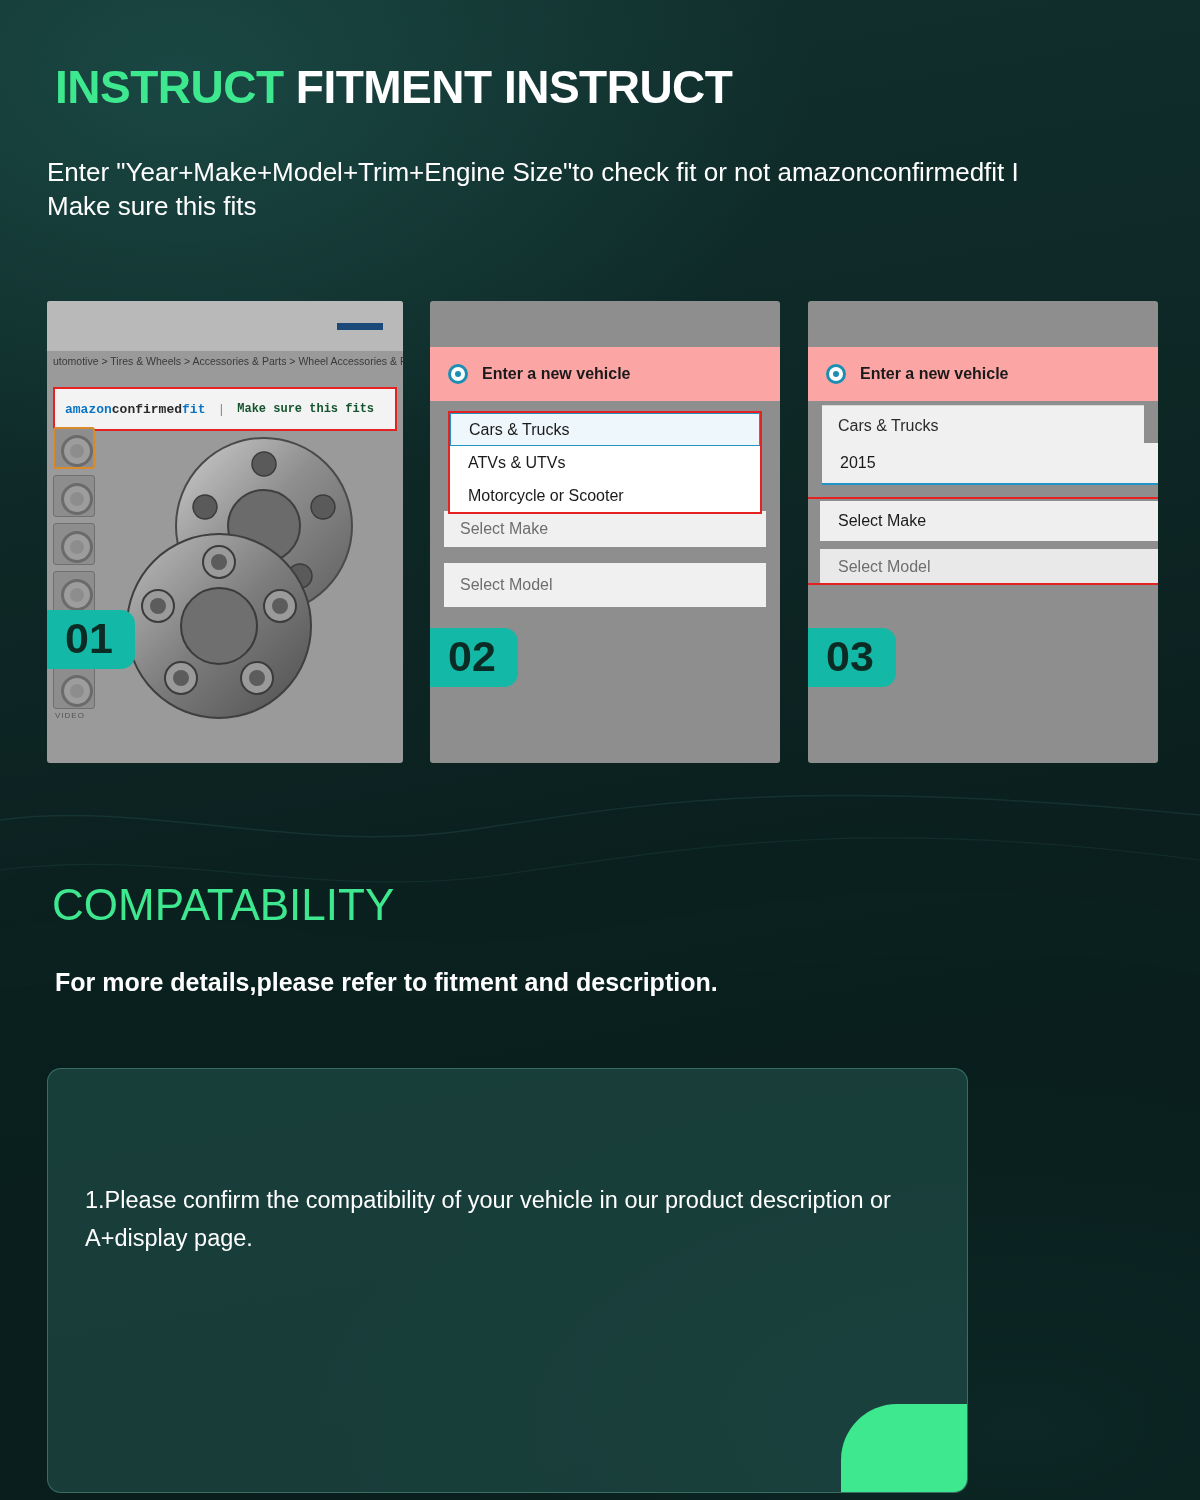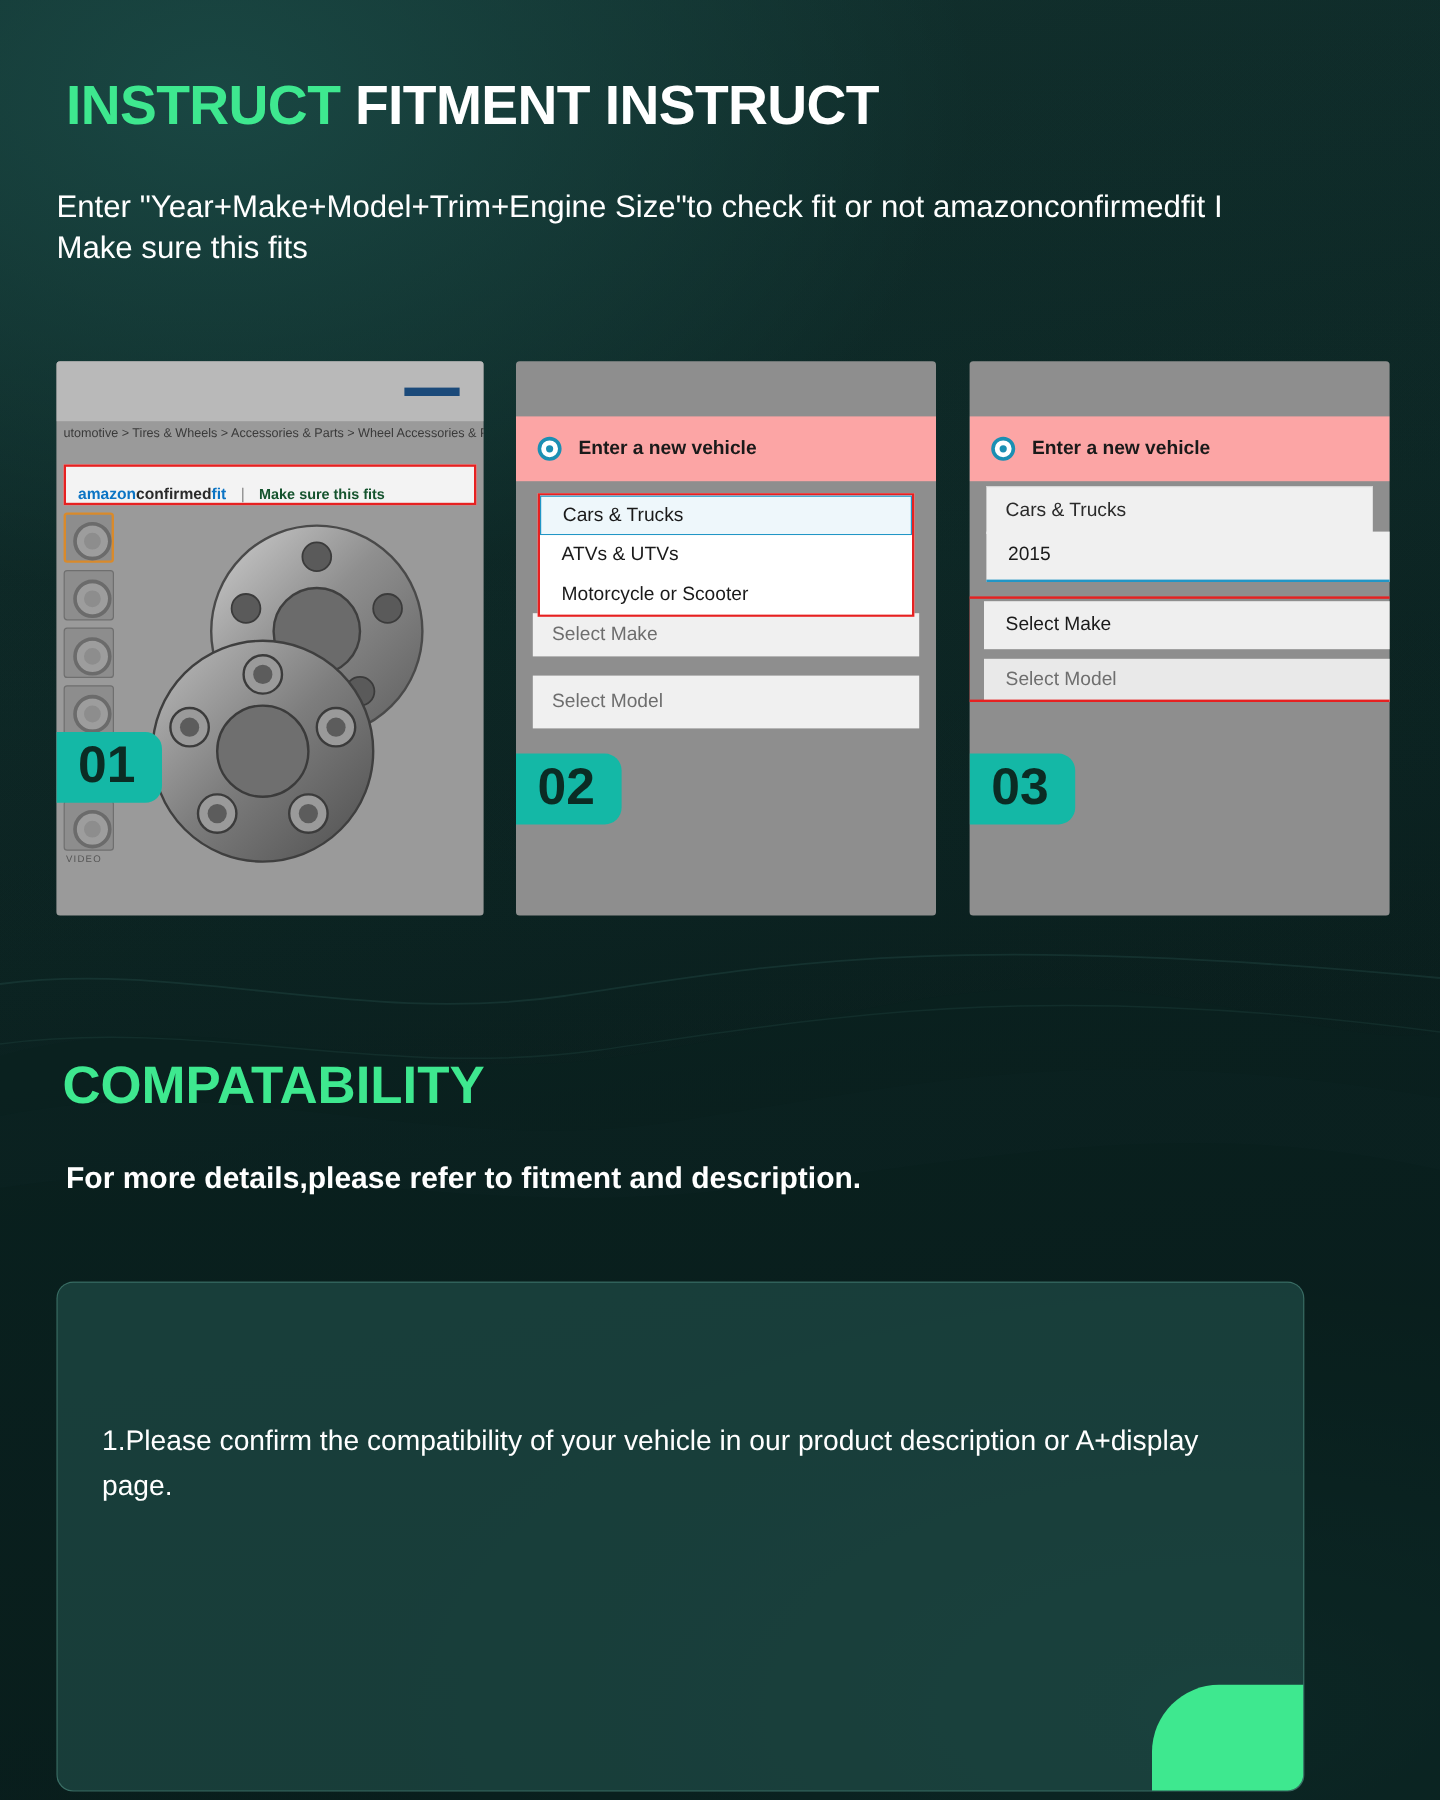--- a/index.html
+++ b/index.html
@@ -63,23 +63,23 @@
   .card.c3 .badge { bottom: 76px; }
 
   
   .c1-top { position:absolute; left:0; top:0; right:0; height:50px; background:#b9b9b9; }
   .c1-topbar { position:absolute; right:20px; top:22px; width:46px; height:7px; background:#1b4a7a; }
   .crumbs {
     position: absolute; left: 6px; top: 54px; right: 4px;
     font-size: 10.5px; color: #3a3a3a; white-space: nowrap;
   }
   .amz-strip {
-    position: absolute; left: 6px; top: 86px; width: 344px; height: 34px;
+    position: absolute; left: 6px; top: 86px; width: 344px; height: 44px;
     background: #f3f3f3; border: 2px solid #e62121;
-    display: flex; align-items: flex-end; padding-left: 10px; gap: 12px;
+    display: flex; align-items: center; padding-left: 10px; gap: 12px; font-family: Liberation Mono, monospace;
   }
   .amz-strip .b1 { font-size: 13px; color: #0b74c4; font-weight: 700; }
   .amz-strip .b1 i { font-style: normal; color: #2a2a2a; }
   .amz-strip .sep { color: #888; font-size: 13px; }
   .amz-strip .b2 { font-size: 12px; color: #14532d; font-weight: 700; }
   .thumbs { position: absolute; left: 6px; top: 126px; width: 42px; }
   .thumb {
     width: 42px; height: 42px; margin-bottom: 6px;
     background: #8d8d8d; border: 1px solid #6f6f6f; border-radius: 3px;
     position: relative;
@@ -142,29 +142,29 @@
   }
   .modelfield {
     position: absolute; left: 12px; right: -12px; top: 248px; height: 36px;
     background: #e9e9e9; display:flex; align-items:center; padding-left:18px;
     font-size: 16px; color: #6e6e6e;
   }
 
   
   .compat-title {
     position: absolute; left: 52px; top: 880px;
-    font-size: 44px; font-weight: bold; color: #3ee88f; letter-spacing: 0px;
+    font-size: 44px; font-weight: normal; color: #3ee88f; letter-spacing: 0px;
   }
   .compat-sub {
     position: absolute; left: 55px; top: 968px;
     font-size: 25px; font-weight: 600; color: #ffffff;
   }
   .panel {
     position: absolute; left: 47px; top: 1068px;
-    width: 1040px; height: 425px;
+    width: 921px; height: 425px;
     background: rgba(36,84,80,0.58);
     border: 1px solid rgba(120,200,180,0.35);
     border-radius: 14px;
     overflow: hidden;
   }
   .panel .corner {
     position: absolute; right: -4px; bottom: -4px;
     width: 130px; height: 92px; background: #3ee88f;
     border-radius: 56px 0 14px 0;
   }

